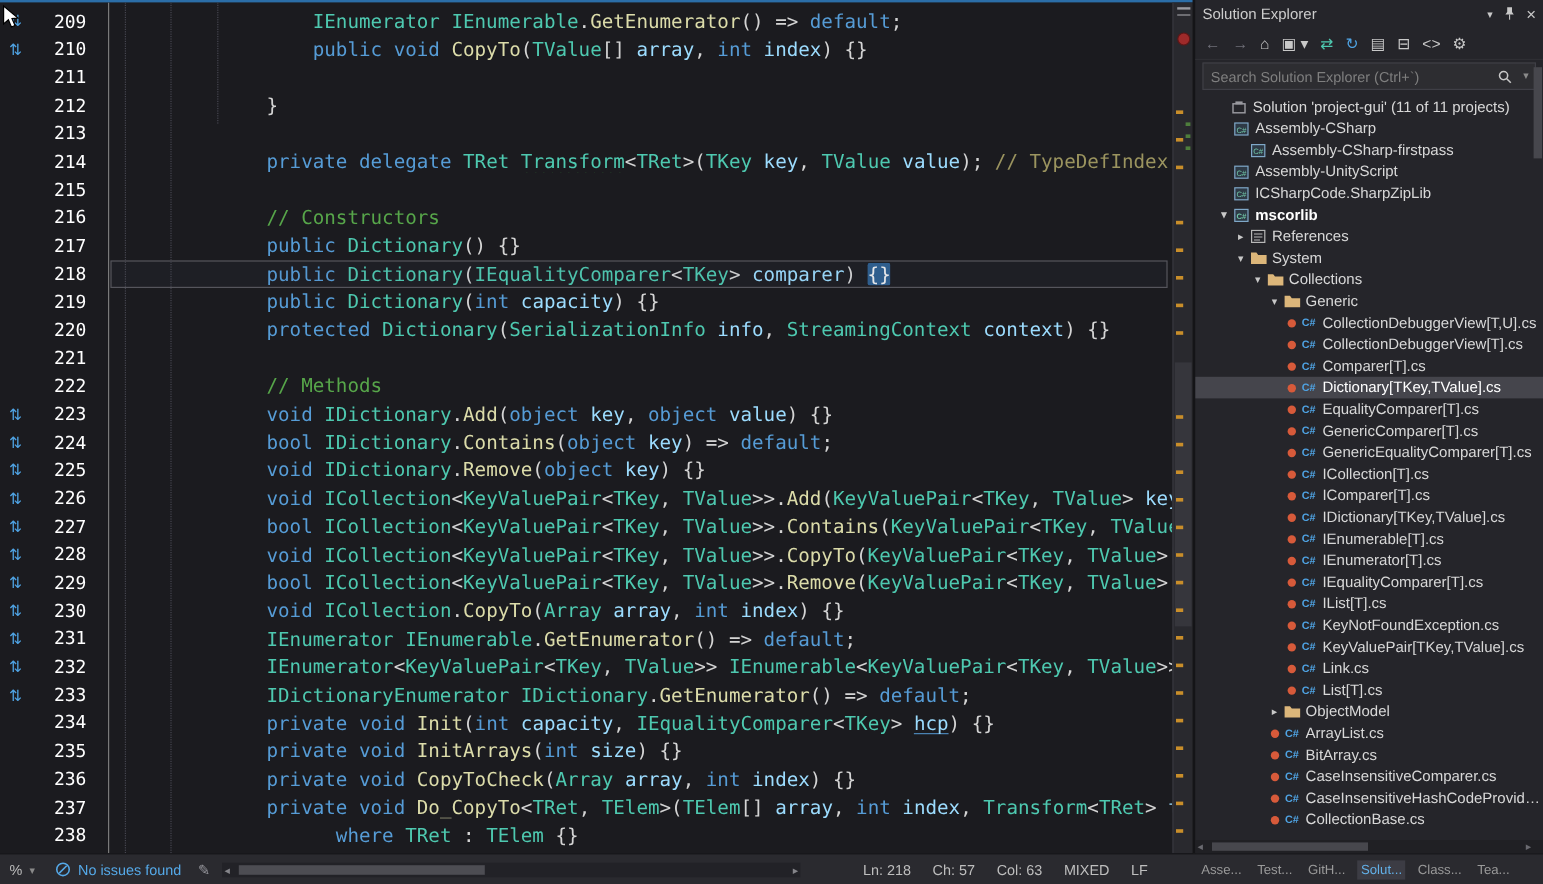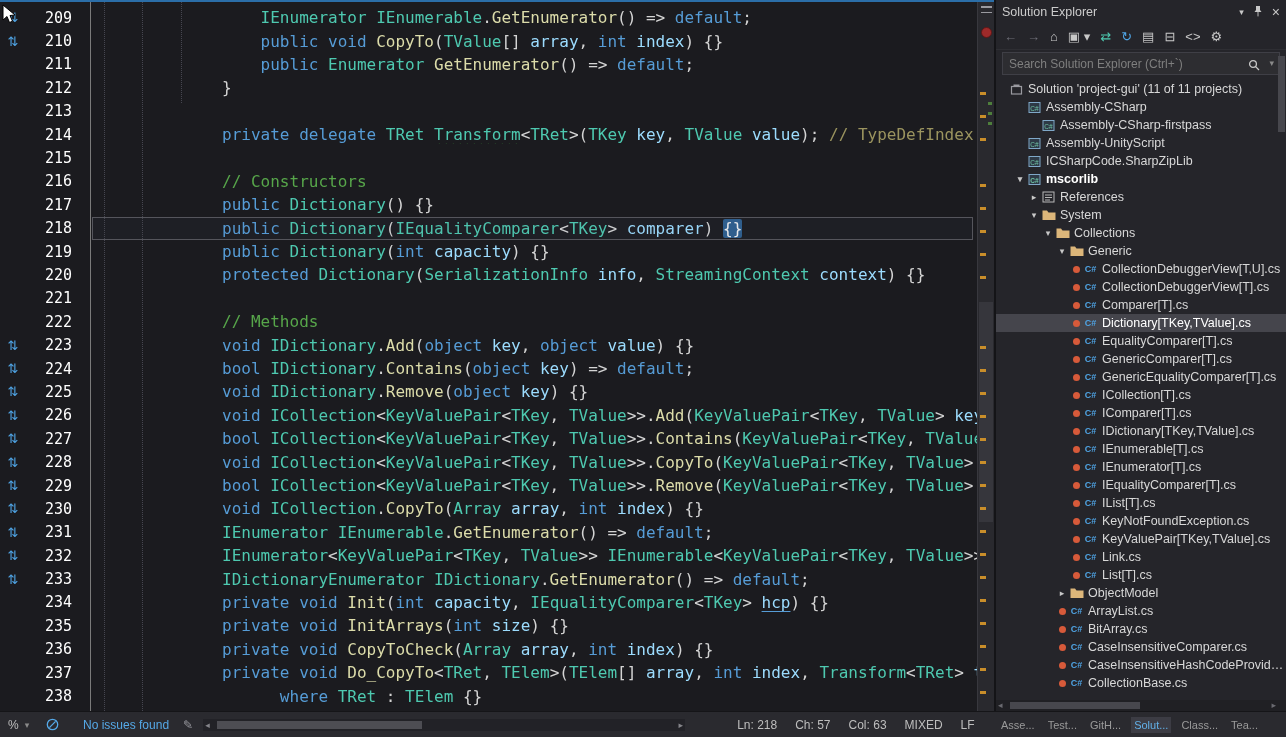--- a/index.html
+++ b/index.html
@@ -55,21 +55,21 @@
   .tlabel { margin-left:3px; overflow:hidden; text-overflow:ellipsis; }
   .se-hscroll { height:11px; flex:none; position:relative; background:#202024; }
   .se-hthumb { position:absolute; left:14px; top:2px; width:130px; height:7px; background:#47474d; }
   .se-harrow { position:absolute; top:0; color:#6a6a70; font-size:9px; line-height:11px; }
   .se-vthumb { position:absolute; right:1px; top:56px; width:7px; height:76px; background:#47474d; }
 
   
   .bottombar { height:26px; background:#2a2a2f; border-top:1px solid #151518; display:flex; align-items:center; padding:0 4px; flex:none; font-size:12px; color:#bebebe; }
   .zoom { display:flex; align-items:center; gap:6px; width:42px; flex:none; padding-left:4px; }
   .zoom .caret { font-size:9px; color:#8a8a8a; }
-  .health-item { display:flex; align-items:center; gap:24px; color:#55a9e8; flex:none; }
+  .health-item { display:flex; align-items:center; gap:6px; color:#55a9e8; flex:none; }
   .pen { color:#9a9aa0; margin-left:14px; flex:none; font-size:12px; }
   .hscroll { width:482px; height:12px; margin-left:10px; position:relative; background:#222227; flex:none; }
   .hthumb { position:absolute; left:14px; top:2px; width:205px; height:8px; background:#4d4d53; }
   .harrow { position:absolute; top:0; font-size:9px; line-height:12px; color:#85858a; }
   .pos { display:flex; gap:18px; margin-left:52px; flex:none; }
   .panel-tabs { margin-left:auto; width:288px; display:flex; gap:7px; align-items:center; font-size:11px; color:#9a9a9a; padding-left:4px; flex:none; }
   .panel-tabs .ptab { padding:2px 3px; cursor:default; }
   .panel-tabs .ptab.active { background:#3c3c44; color:#62b0e8; }
 
   .mouse-cursor { position:absolute; left:2px; top:2px; z-index:50; pointer-events:none; }
@@ -88,21 +88,20 @@
             <span class="code">            <span class="tok-t">IEnumerator</span><span class="tok-o"> </span><span class="tok-t">IEnumerable</span><span class="tok-o">.</span><span class="tok-m">GetEnumerator</span><span class="tok-o">() =&gt; </span><span class="tok-k">default</span><span class="tok-o">;</span></span>
           </div>
           <div class="line">
             <span class="glyph">⇅</span>
             <span class="lnum">210</span>
             <span class="code">            <span class="tok-k">public</span><span class="tok-o"> </span><span class="tok-k">void</span><span class="tok-o"> </span><span class="tok-m">CopyTo</span><span class="tok-o">(</span><span class="tok-t">TValue</span><span class="tok-o">[] </span><span class="tok-p">array</span><span class="tok-o">, </span><span class="tok-k">int</span><span class="tok-o"> </span><span class="tok-p">index</span><span class="tok-o">) {}</span></span>
           </div>
           <div class="line">
             <span class="glyph"></span>
             <span class="lnum">211</span>
-            <span class="code">            <span class="tok-k">public</span><span class="tok-o"> </span><span class="tok-t">Enumerator</span><span class="tok-o"> </span><span class="tok-m">GetEnumerator</span><span class="tok-o">() =&gt; </span><span class="tok-k">default</span><span class="tok-o">;</span></span>
           </div>
           <div class="line">
             <span class="glyph"></span>
             <span class="lnum">212</span>
             <span class="code">        <span class="tok-o">}</span></span>
           </div>
           <div class="line">
             <span class="glyph"></span>
             <span class="lnum">213</span>
             <span class="code"></span>
@@ -316,21 +315,21 @@
         <span class="mag">
           <svg width="12" height="12" viewBox="0 0 12 12">
               <circle cx="5" cy="5" r="3.4" fill="none" stroke="#c8c8c8" stroke-width="1.3"></circle>
               <line x1="7.6" y1="7.6" x2="11" y2="11" stroke="#c8c8c8" stroke-width="1.3"></line>
             </svg>
         </span>
         <span class="caret">▾</span>
       </div>
 
       <div class="se-tree" id="se-tree">
-          <div class="trow" style="padding-left: 0;">
+          <div class="trow" style="padding-left: 16px;">
             <span class="arrow"></span>
             <span class="ticon">
               <svg width="13" height="13" viewBox="0 0 13 13">
                 <rect x="1.5" y="3.5" width="10" height="7.5" fill="none" stroke="#9a9aa0" stroke-width="1.2"></rect>
                 <rect x="3.5" y="1.5" width="6" height="2.5" fill="#9a9aa0"></rect>
               </svg>
             </span>
             <span class="tlabel">Solution 'project-gui' (11 of 11 projects)</span>
           </div>
           <div class="trow" style="padding-left: 18px;">

